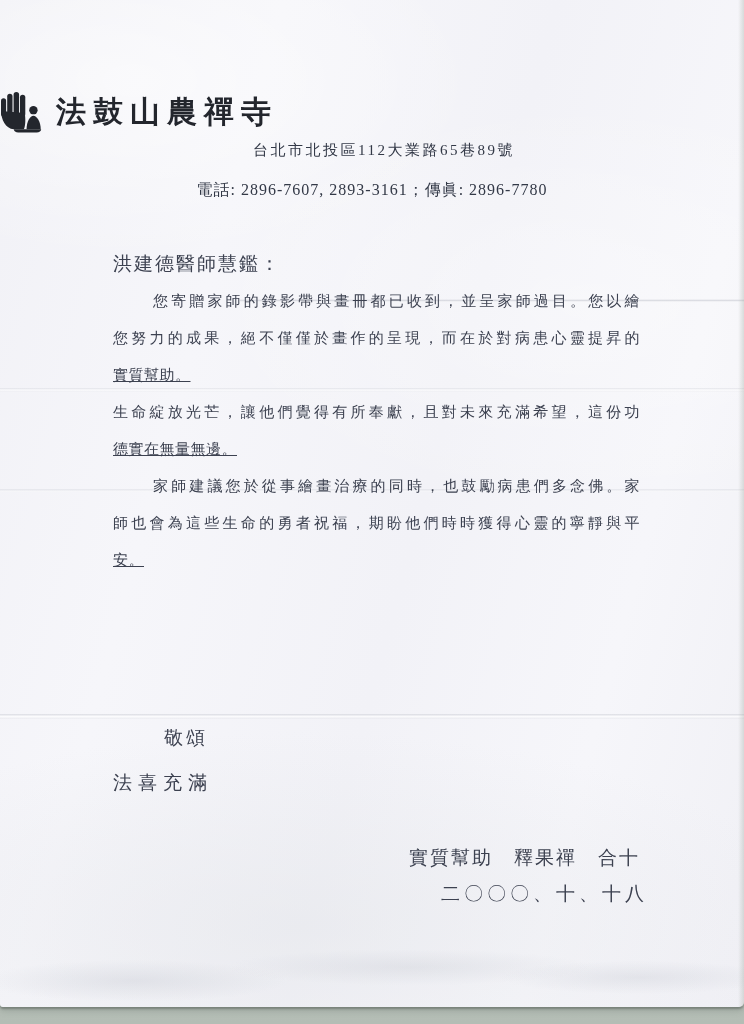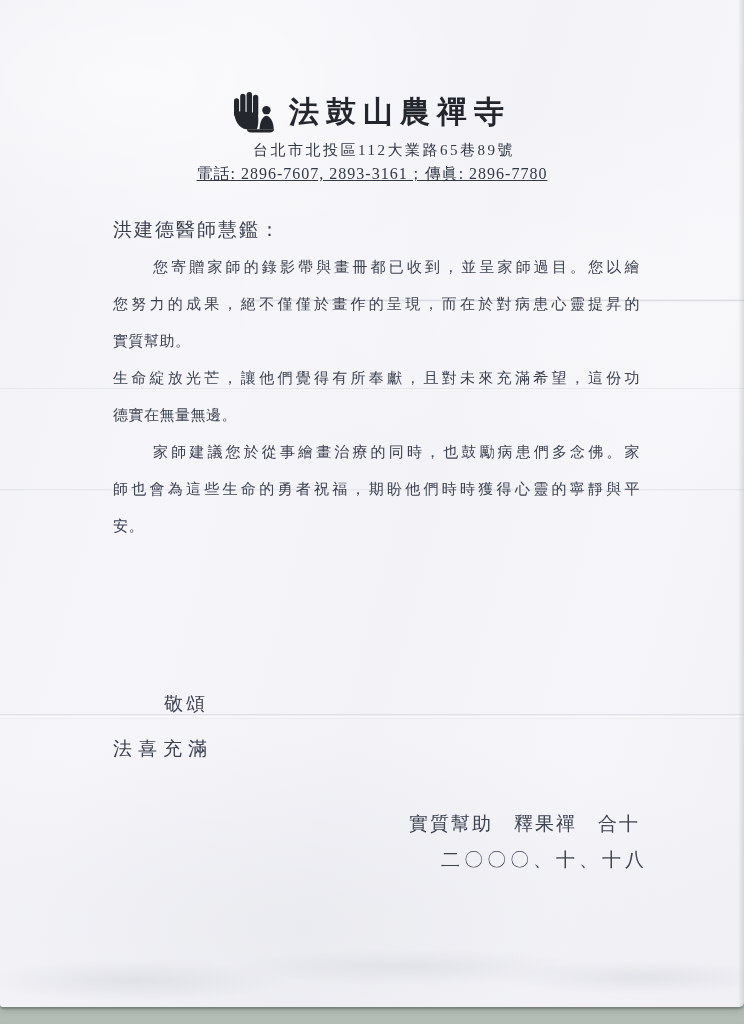--- a/index.html
+++ b/index.html
@@ -29,33 +29,33 @@
     background:linear-gradient(180deg,rgba(178,181,192,.4),rgba(255,255,255,.6),rgba(178,181,192,.15));}
   .crease.c5{top:940px;height:68px;
     background:
       radial-gradient(ellipse 220px 30px at 18% 60%, rgba(197,200,209,.35), rgba(197,200,209,0) 70%),
       radial-gradient(ellipse 260px 26px at 55% 40%, rgba(197,200,209,.3), rgba(197,200,209,0) 70%),
       radial-gradient(ellipse 200px 24px at 86% 55%, rgba(197,200,209,.32), rgba(197,200,209,0) 70%);}
   .edgeR{position:absolute;right:0;top:0;width:6px;height:1007px;
     background:linear-gradient(270deg,rgba(160,166,158,.35),rgba(160,166,158,0));}
 
   .letterhead{position:absolute;top:88px;left:0;width:744px;text-align:center;color:#2b2f38;}
-  .brandrow{display:flex;align-items:center;justify-content:center;gap:12px;height:48px;}
+  .brandrow{display:flex;align-items:center;gap:12px;height:48px;}
   .logo{width:44px;height:42px;display:inline-block;}
   .temple-title{font-size:30px;font-weight:600;letter-spacing:7px;color:#23262d;margin:0;
     font-family:"Liberation Serif","DejaVu Serif",serif;}
   .addr{font-size:15px;letter-spacing:2.5px;margin-top:5px;color:#333947;margin-left:24px;}
-  .phone{font-size:16px;letter-spacing:1px;margin-top:4px;color:#333947;text-decoration:underline;}
+  .phone{font-size:16px;letter-spacing:1px;margin-top:20px;color:#333947;}
 
-  .ink{color:#3c4150;}
+  .ink{color:#3c4150;margin-top:34px;}
   .salutation{position:absolute;top:217px;left:113px;font-size:19px;letter-spacing:2px;}
   .bodytext{position:absolute;top:249px;left:113px;width:527px;font-size:15px;line-height:37px;}
   .bl{height:37px;text-align:justify;text-align-last:justify;letter-spacing:.5px;white-space:nowrap;}
   .bl.indent{padding-left:40px;}
-  .bl.short{text-align-last:left;}
+  .bl.short{text-align-last:left;text-decoration:underline;}
   .closing1{position:absolute;top:691px;left:164px;font-size:19px;letter-spacing:3px;}
   .closing2{position:absolute;top:736px;left:113px;font-size:19px;letter-spacing:6px;}
   .sig{position:absolute;top:811px;left:0;width:640px;text-align:right;font-size:19px;letter-spacing:2px;}
   .date{position:absolute;top:847px;left:0;width:648px;text-align:right;font-size:19px;letter-spacing:4px;}
 </style>
 </head>
 <body>
 
 <div class="paper">
   <div class="crease c1"></div>

